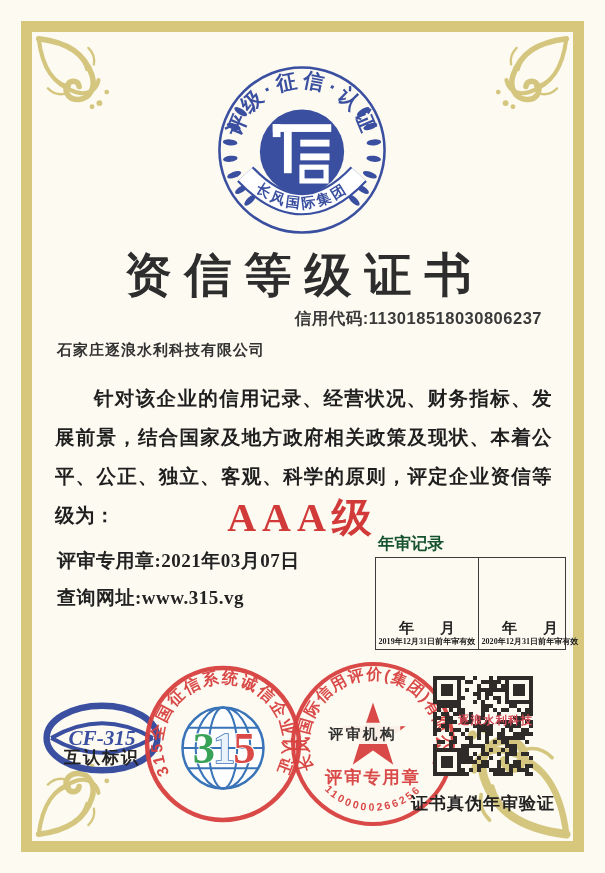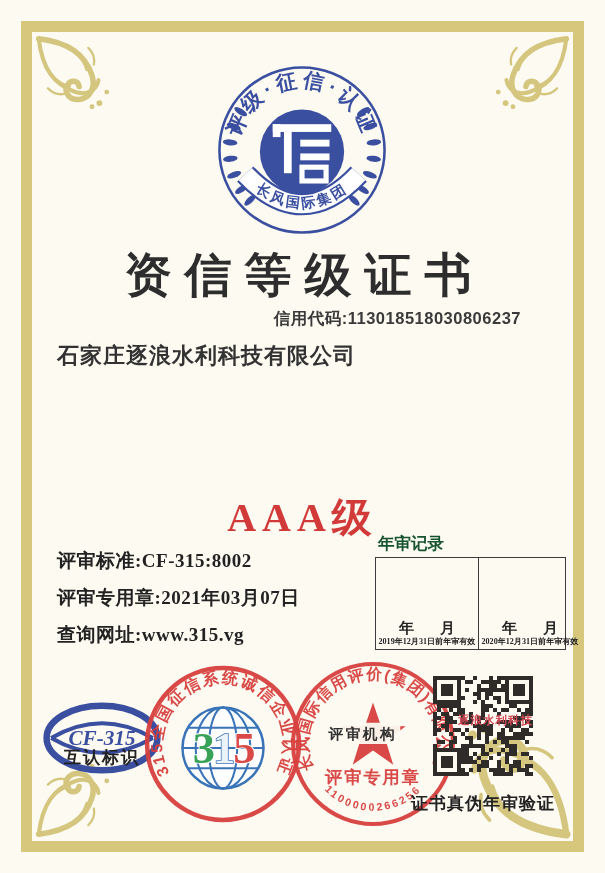--- a/index.html
+++ b/index.html
@@ -13,26 +13,26 @@
   .corner{position:absolute; width:92px; height:92px;}
   .corner.tl{left:35px; top:35px;}
   .corner.tr{right:35px; top:35px; transform:scaleX(-1);}
   .corner.bl{left:35px; bottom:35px; transform:scaleY(-1);}
   .corner.br{right:33px; bottom:33px; width:142px; height:142px; transform:scale(-1,-1);}
   .emblem{position:absolute; left:216px; top:64px; width:172px; height:172px;}
   .title{position:absolute; top:244px; left:0; width:100%; text-align:center;
     font-family:"Liberation Sans","DejaVu Sans",sans-serif; font-weight:bold;
     font-size:47px; letter-spacing:13px; padding-left:4px; box-sizing:border-box; color:#2d2d2d;}
   .credit-code{position:absolute; top:308px; left:0; width:100%; text-align:right;
-    padding-right:84px; box-sizing:border-box;
+    padding-right:63px; box-sizing:border-box;
     font-family:"Liberation Sans","DejaVu Sans",sans-serif; font-weight:bold;
     font-size:16.5px; color:#3a3a3a; letter-spacing:0.5px;}
   .company{position:absolute; top:341px; left:57px;
     font-family:"Liberation Sans","DejaVu Sans",sans-serif; font-weight:bold;
-    font-size:22px; color:#323232; letter-spacing:1px;}
+    font-size:15px; color:#323232; letter-spacing:1px;}
   .paragraph{position:absolute; top:379px; left:55px; width:497px;
     font-size:19.5px; font-weight:bold; color:#1f1f1f; line-height:39px;
     text-indent:2em; text-align:justify; letter-spacing:0.5px;}
   .rating{position:absolute; top:490px; left:0; width:100%; text-align:center;
     font-size:40px; font-weight:bold; color:#d23a3a; letter-spacing:6px; padding-left:0; box-sizing:border-box;}
   .details{position:absolute; top:542px; left:57px; font-size:19px; font-weight:bold;
     color:#222; line-height:37px; letter-spacing:0.5px;}
   .annual-title{position:absolute; left:378px; top:533px; font-size:16.5px; font-weight:bold; color:#14532d;}
   .annual-box{position:absolute; left:375px; top:557px; width:191px; height:93px;
     border:1.5px solid #3b3b3b; display:flex; box-sizing:border-box;}
@@ -124,24 +124,24 @@
     <path d="M 34,128 Q 100,198 166,128" stroke="#ffffff" stroke-width="21" fill="none"></path>
     <path id="em-banner" d="M 30,134 Q 100,200 170,134" fill="none"></path>
     <text font-size="16.5" font-weight="bold" fill="#3a4fa0" letter-spacing="3" font-family="Liberation Sans, sans-serif">
       <textPath href="#em-banner" startOffset="50%" text-anchor="middle">长风国际集团</textPath>
     </text>
   </svg>
 
   <div class="title">资信等级证书</div>
   <div class="credit-code">信用代码:113018518030806237</div>
   <div class="company">石家庄逐浪水利科技有限公司</div>
+  <div class="paragraph">针对该企业的信用记录、经营状况、财务指标、发展前景，结合国家及地方政府相关政策及现状、本着公平、公正、独立、客观、科学的原则，评定企业资信等级为：</div>
   <div class="rating">AAA级</div>
 
   <div class="details">
-    <div><span>评审标准:</span><span>CF-315:8002</span></div>
     <div><span>评审专用章:</span><span>2021年03月07日</span></div>
     <div><span>查询网址:</span><span>www.315.vg</span></div>
   </div>
 
   <div class="annual-title">年审记录</div>
   <div class="annual-box">
     <div class="annual-cell first">
       <div class="ym-row">
         <span>年</span>
           <span>月</span>

